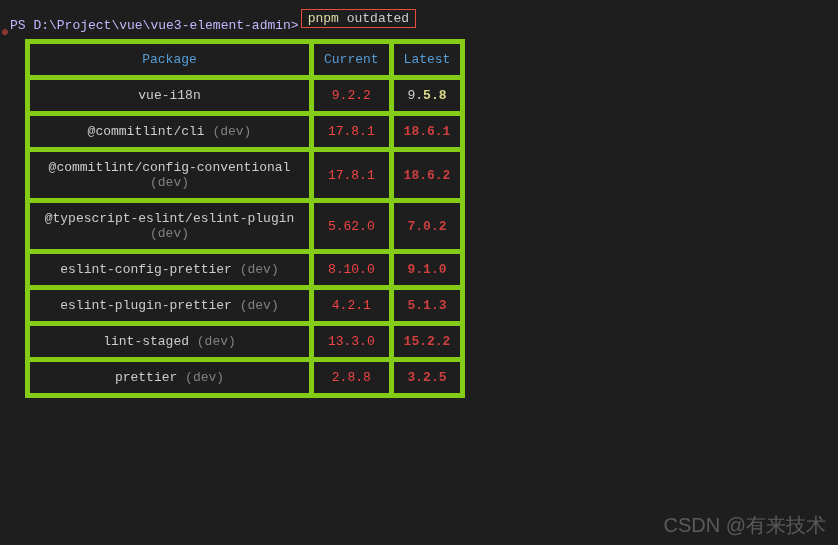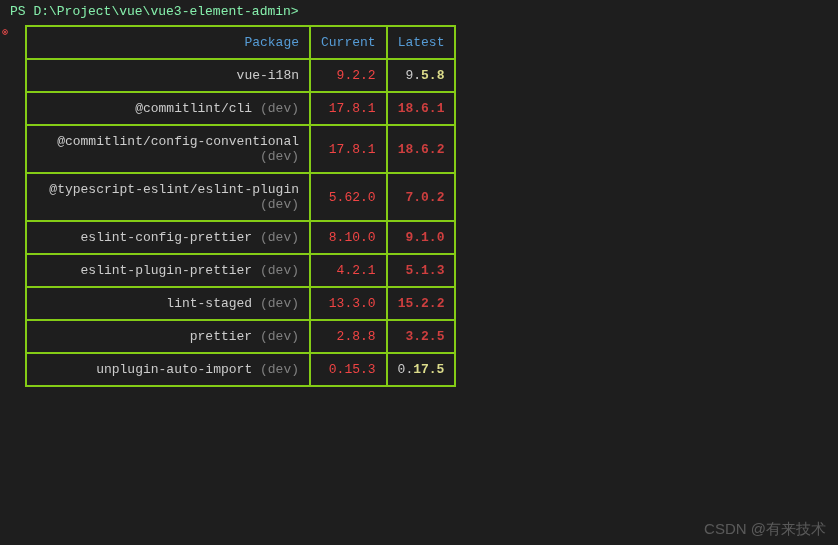--- a/index.html
+++ b/index.html
@@ -19,21 +19,22 @@
     }
     .terminal {
       padding: 4px 10px;
     }
     .prompt-line {
       display: flex;
       align-items: center;
       margin-bottom: 6px;
     }
     .prompt-prefix {
-      color: #86efac;
+      color: #c4b5fd;
+      margin-top: 14px;
     }
     .command-box {
       border: 1.5px solid #e74c3c;
       padding: 1px 6px;
       margin-left: 2px;
       display: inline-block;
     }
     .cmd-yellow {
       color: #dcdcaa;
     }
@@ -48,23 +49,23 @@
       font-size: 10px;
     }
     .table-container {
       margin-left: 15px;
       margin-top: 2px;
     }
     table {
       border-collapse: collapse;
     }
     th, td {
-      border: 2px solid #84cc16;
+      border: 5px solid #84cc16;
       padding: 8px 10px;
-      text-align: right;
+      text-align: center;
       font-weight: normal;
     }
     th {
       color: #569cd6;
     }
     .col-package {
       width: 284px;
     }
     .col-current {
       width: 68px;
@@ -91,30 +92,34 @@
     .latest-red {
       color: #ce3f3f;
       font-weight: bold;
     }
     .watermark {
       position: absolute;
       bottom: 6px;
       right: 12px;
       color: rgba(200, 200, 200, 0.35);
       font-family: sans-serif;
-      font-size: 15px;
+      font-size: 20px;
       pointer-events: none;
     }
   </style>
 </head>
 <body>
 
 <div class="terminal">
   <div class="prompt-line">
     <span class="prompt-prefix">PS D:\Project\vue\vue3-element-admin&gt;</span>
+    <span class="command-box">
+      <span class="cmd-yellow">pnpm</span>
+      <span class="cmd-white">outdated</span>
+    </span>
   </div>
 
   <span class="error-icon">⊗</span>
 
   <div class="table-container">
     <table>
       <thead>
         <tr>
           <th class="col-package">Package</th>
           <th class="col-current">Current</th>
@@ -155,23 +160,18 @@
           <tr>
             <td class="col-package"><span class="pkg-name">lint-staged</span><span class="dev-tag"> (dev)</span></td>
             <td class="col-current current-val">13.3.0</td>
             <td class="col-latest"><span class="latest-red">15.2.2</span></td>
           </tr>
           <tr>
             <td class="col-package"><span class="pkg-name">prettier</span><span class="dev-tag"> (dev)</span></td>
             <td class="col-current current-val">2.8.8</td>
             <td class="col-latest"><span class="latest-red">3.2.5</span></td>
           </tr>
-          <tr>
-            <td class="col-package"><span class="pkg-name">unplugin-auto-import</span><span class="dev-tag"> (dev)</span></td>
-            <td class="col-current current-val">0.15.3</td>
-            <td class="col-latest"><span class="latest-white">0.</span><span class="latest-highlight">17.5</span></td>
-          </tr>
         </tbody>
     </table>
   </div>
 </div>
 
 <div class="watermark">CSDN @有来技术</div>
 
 </body></html>

